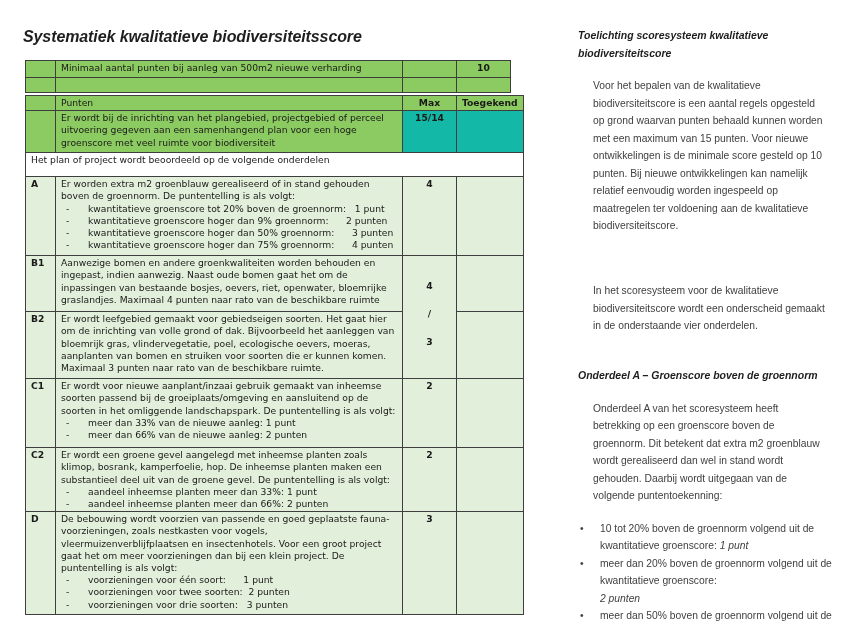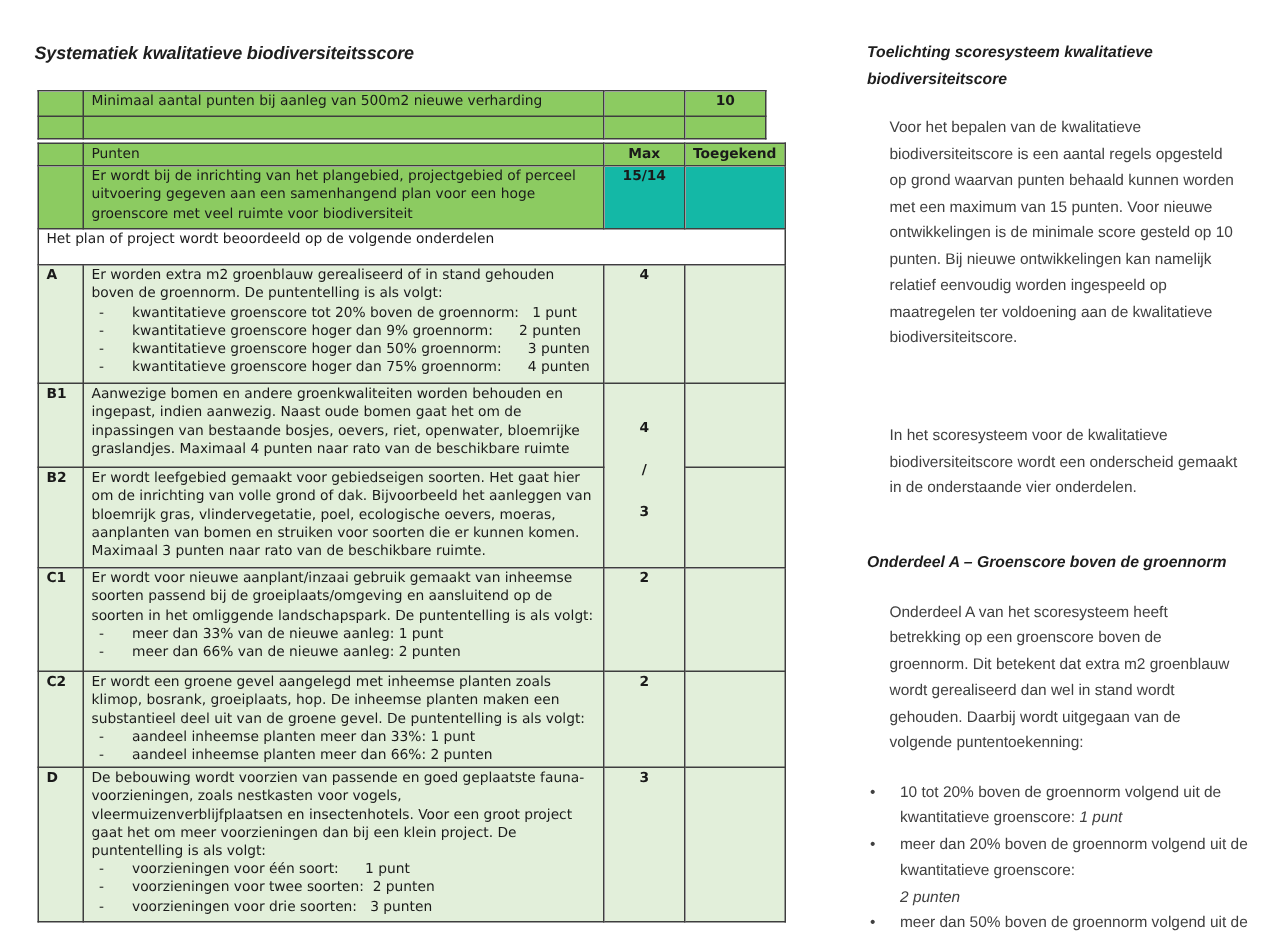--- a/index.html
+++ b/index.html
@@ -1,17 +1,17 @@
 <!DOCTYPE html>
 <html><head>
 <meta charset="utf-8">
 <style>
   html, body { margin:0; padding:0; }
   body { width:852px; height:625px; background:#ffffff; position:relative; overflow:hidden; font-family:"DejaVu Sans", sans-serif; }
-  .left-title { position:absolute; left:23px; top:28px; font-family:"Liberation Sans", sans-serif; font-style:italic; font-weight:bold; font-size:12px; color:#1e1e1e; letter-spacing:-0.1px; }
+  .left-title { position:absolute; left:23px; top:28px; font-family:"Liberation Sans", sans-serif; font-style:italic; font-weight:bold; font-size:16px; color:#1e1e1e; letter-spacing:-0.1px; }
   .tbl { position:absolute; left:25px; border-collapse:collapse; table-layout:fixed; font-family:"DejaVu Sans", sans-serif; font-size:9.2px; color:#1a1a1a;border-radius:14px; }
   .tbl td { border:1px solid #3e3e3e; padding:1px 5px; vertical-align:top; line-height:12.2px; overflow:hidden; }
   .c1 { width:30px; } .c2 { width:347px; } .c3 { width:54px; } .c4 { width:54px; }
   .g { background:#8ccb61; }
   .lg { background:#e2efda; }
   .pk { background:#14b8a6; }
   .w { background:#ffffff; }
   .ctr { text-align:center;font-weight:bold; }
   .bold { font-weight:bold; }
   .tbl1 { top:60px; }
@@ -116,21 +116,21 @@
         <li>meer dan 33% van de nieuwe aanleg: 1 punt</li>
         <li>meer dan 66% van de nieuwe aanleg: 2 punten</li>
       </ul>
     </td>
     <td class="lg ctr">2</td>
     <td class="lg"></td>
   </tr>
   <tr style="height:64px">
     <td class="lg bold">C2</td>
     <td class="lg">
-      <div>Er wordt een groene gevel aangelegd met inheemse planten zoals klimop, bosrank, groeiplaats, hop. De inheemse planten maken een substantieel deel uit van de groene gevel. De puntentelling is als volgt:</div>
+      <div>Er wordt een groene gevel aangelegd met inheemse planten zoals klimop, bosrank, kamperfoelie, hop. De inheemse planten maken een substantieel deel uit van de groene gevel. De puntentelling is als volgt:</div>
       <ul class="dash">
         <li>aandeel inheemse planten meer dan 33%: 1 punt</li>
         <li>aandeel inheemse planten meer dan 66%: 2 punten</li>
       </ul>
     </td>
     <td class="lg ctr">2</td>
     <td class="lg"></td>
   </tr>
   <tr style="height:103px">
     <td class="lg bold">D</td>

